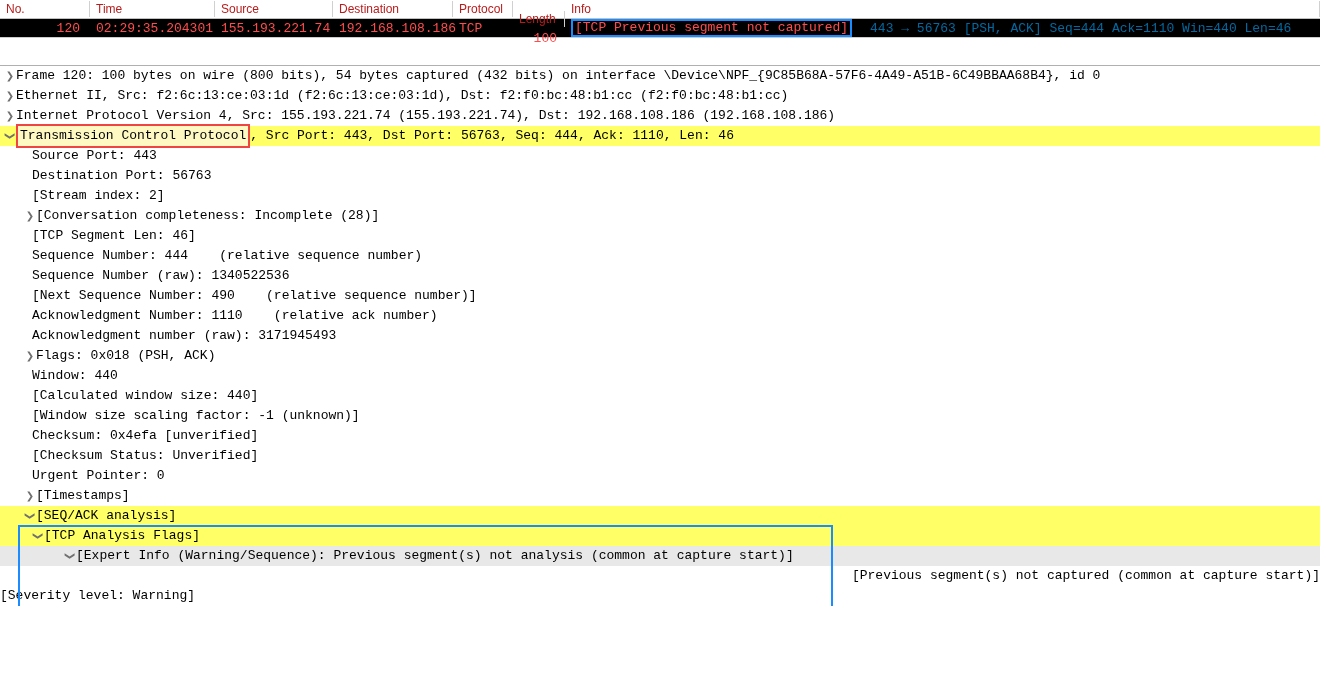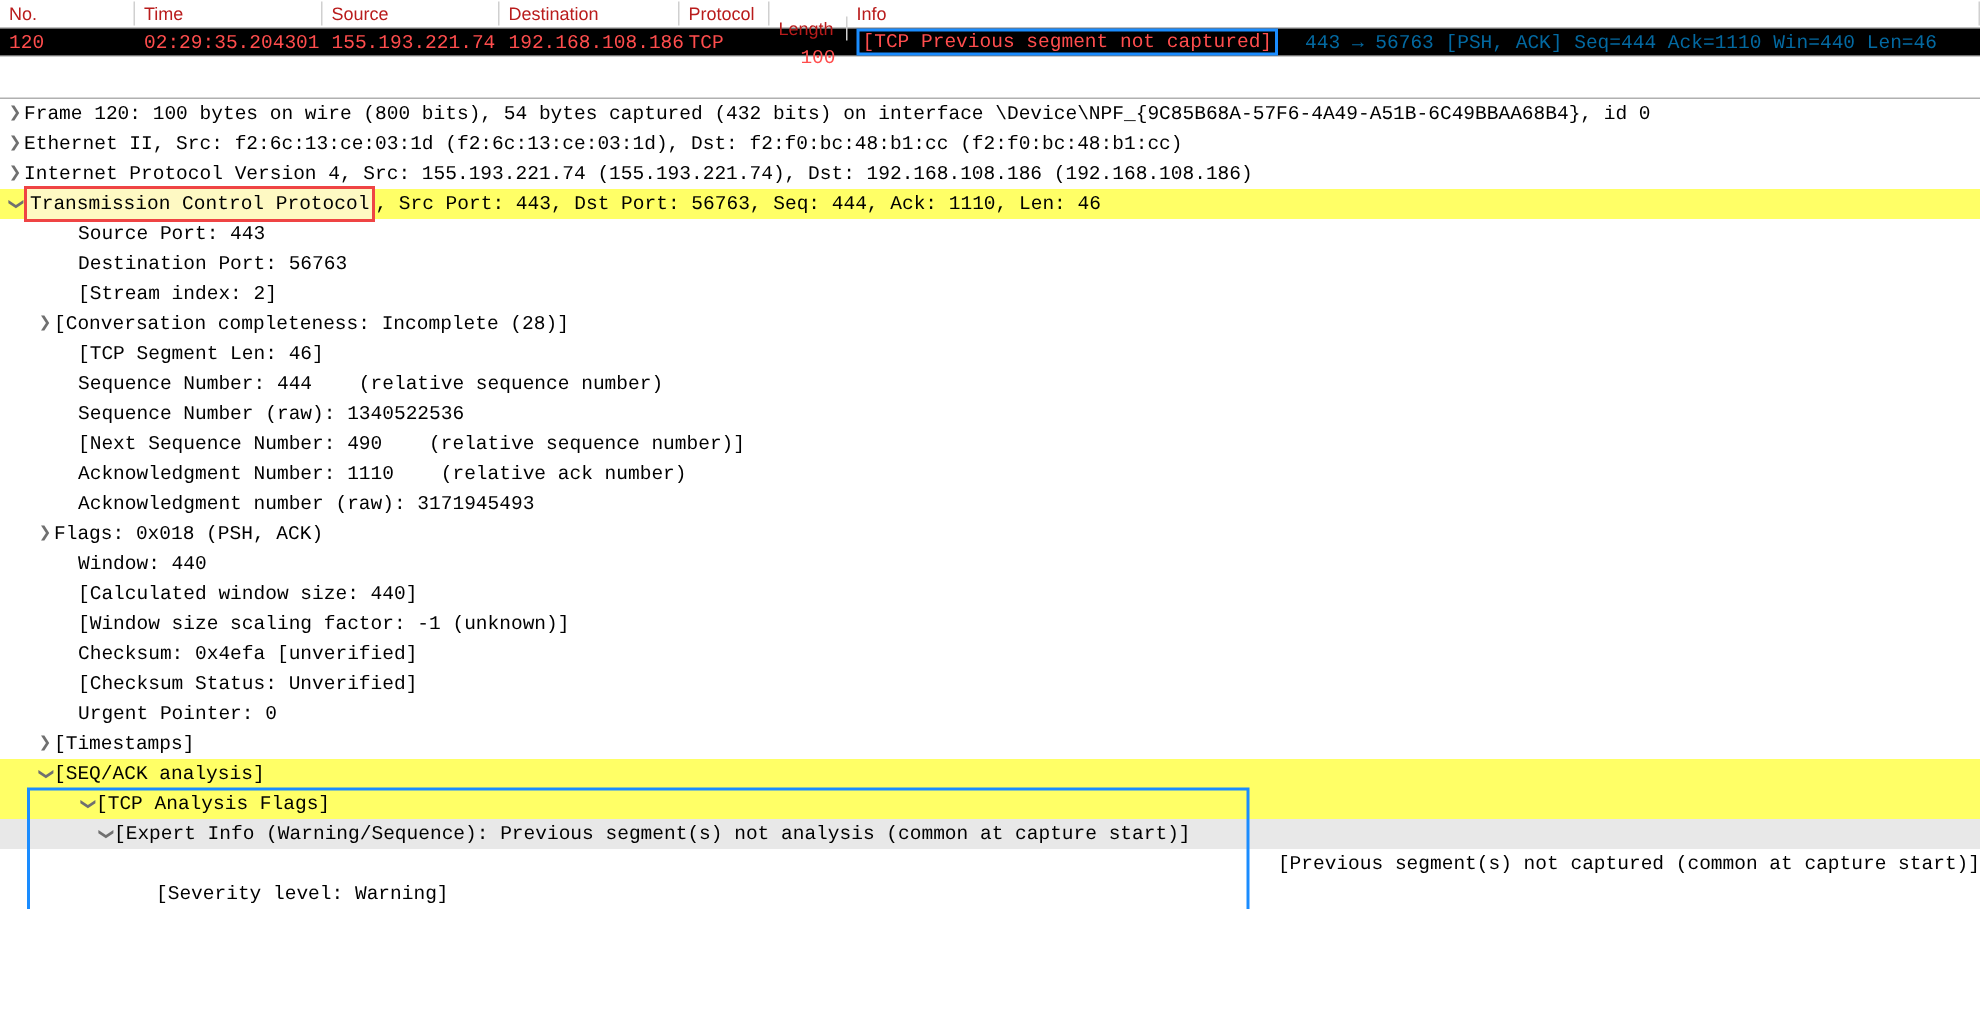--- a/index.html
+++ b/index.html
@@ -45,21 +45,21 @@
     color: #ff4d4d;
     height: 18px;
     align-items: center;
     font-family: "Consolas","Courier New",monospace;
     font-size: 13px;
   }
   .packet-row .col {
     padding: 0 6px;
     white-space: nowrap;
   }
-  .packet-row .col-no   { padding-right:10px; }
+  .packet-row .col-no   { text-align: right; padding-right:10px; }
   .packet-row .col-len  { text-align: right; padding-right:8px; }
   .packet-row .col-info { display:flex; align-items:center; gap:16px; }
   .info-bracket {
     border: 2px solid #1a8cff;
     padding: 0 2px;
     line-height: 14px;
     color: #ff4d4d;
   }
   .info-rest { padding-left: 2px; color:#0369a1; }
   .gap { height: 28px; background:#fff; border-bottom:1px solid #b0b0b0;}
@@ -69,21 +69,21 @@
     position: relative;
   }
   .tree-row {
     display: flex;
     align-items: center;
     white-space: pre;
     height: 20px;
   }
   .indent-0 { padding-left: 4px; }
   .indent-1 { padding-left: 24px; }
-  .indent-2 { padding-left: 52px; }
+  .indent-2 { padding-left: 32px; }
   .indent-3 { padding-left: 64px; }
   .hl-yellow-full {
     background: #ffff66;
   }
   .hl-grey {
     background: #e8e8e8;
   }
   .blue-box-inline {
     border: 2px solid #ef4444;
     padding: 0 2px;
@@ -204,16 +204,16 @@
     <span class="exp-icon" style="transform:rotate(90deg);">❯</span>
     <span>[TCP Analysis Flags]</span>
   </div>
 
   <div class="hl-grey tree-row indent-3">
     <span class="exp-icon" style="transform:rotate(90deg);">❯</span>
     <span>[Expert Info (Warning/Sequence): Previous segment(s) not analysis (common at capture start)]</span>
   </div>
 
   <div class="tree-row" style="padding-left:104px;justify-content:flex-end;"><span>[Previous segment(s) not captured (common at capture start)]</span></div>
-  <div class="tree-row" style="padding-left:104px;"><span>[Severity level: Warning]</span></div>
+  <div class="tree-row" style=""><span>[Severity level: Warning]</span></div>
 
   <div class="blue-frame" id="big-blue-frame" style="left: 18px; top: 459px; width: 815px; height: 124px;"></div>
 </div>
 
 </body></html>

